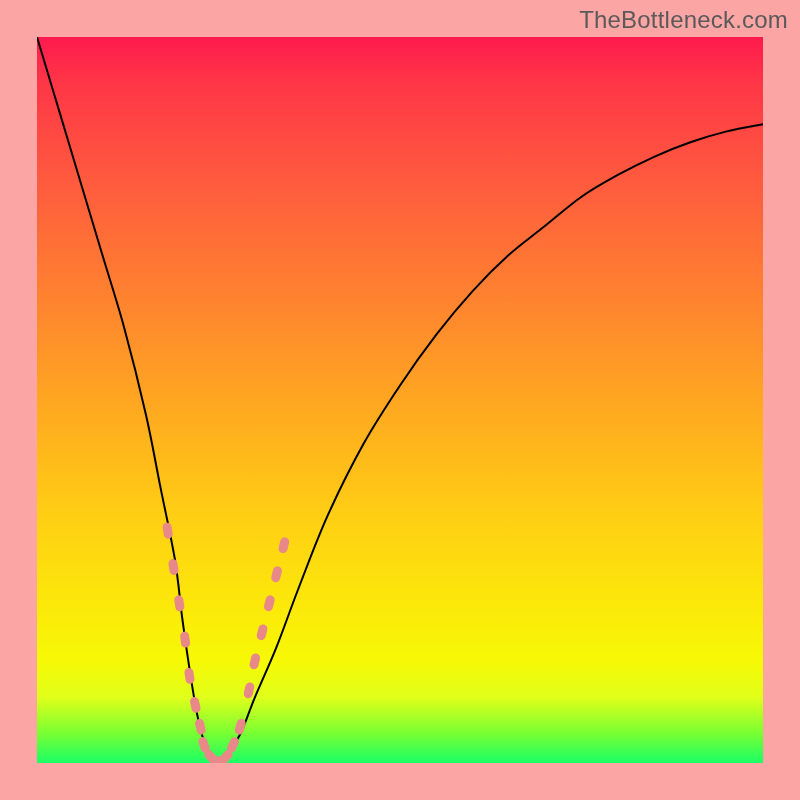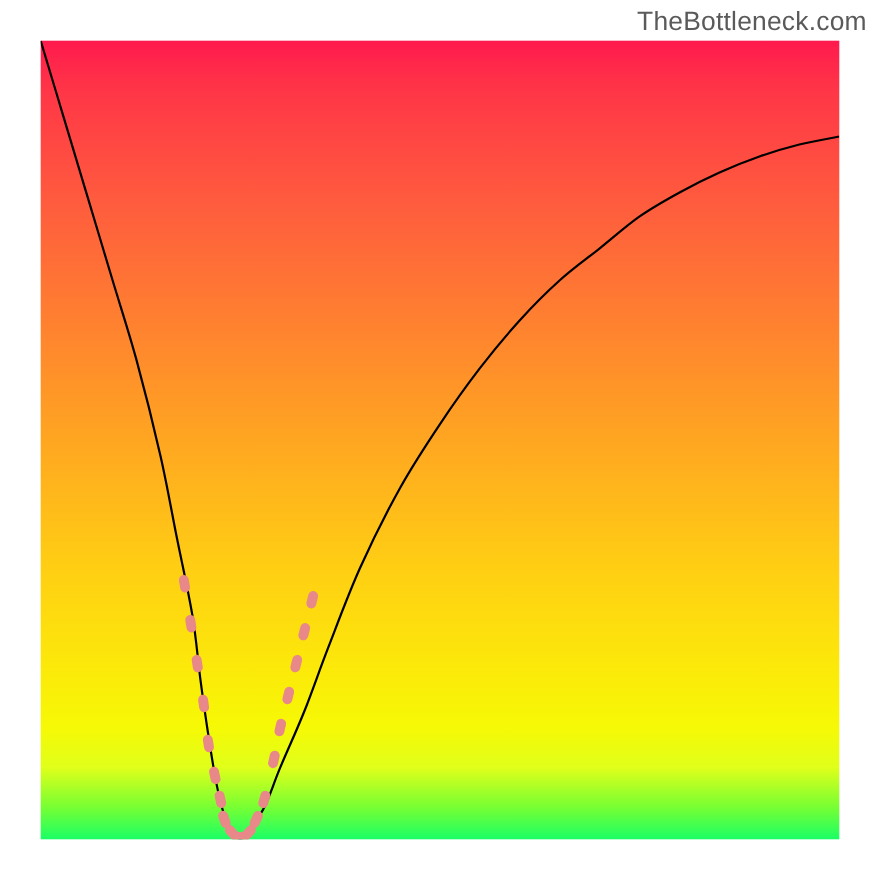--- a/index.html
+++ b/index.html
@@ -9,21 +9,21 @@
     height: 800px;
     overflow: hidden;
     background: #000;
     font-family: Arial, Helvetica, sans-serif;
   }
   .frame {
     position: absolute;
     left: 0; top: 0;
     width: 800px;
     height: 800px;
-    background: #ffffff;
+    background: #fca5a5;
   }
   .plot-area {
     position: absolute;
     left: 37px;
     top: 37px;
     width: 726px;
     height: 726px;
     
     background: linear-gradient(
       to bottom,

